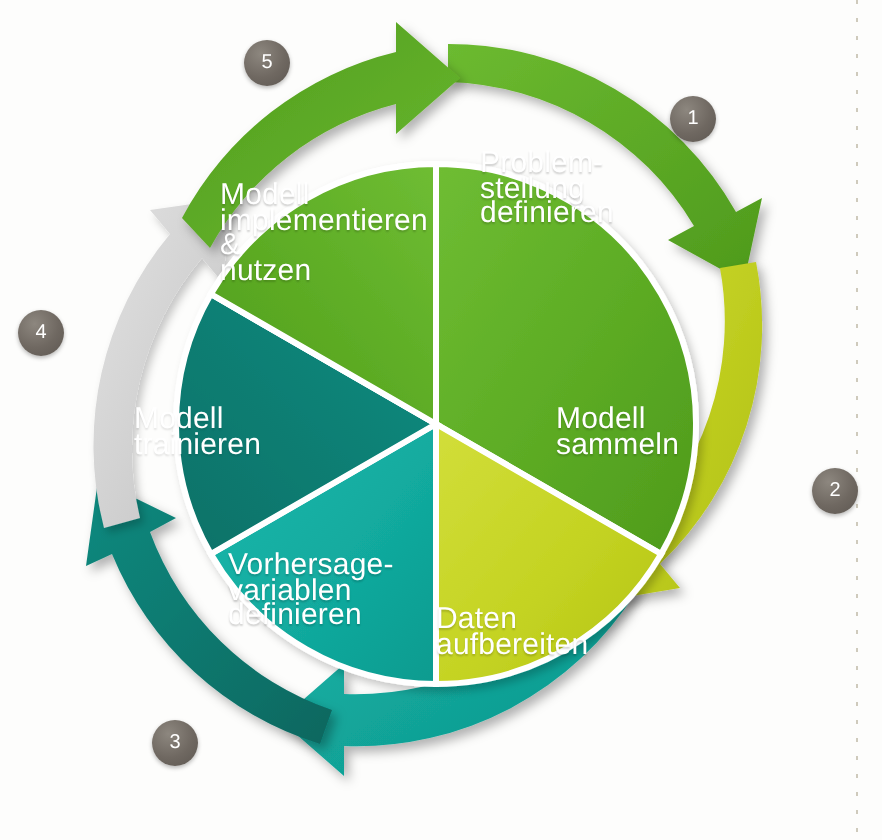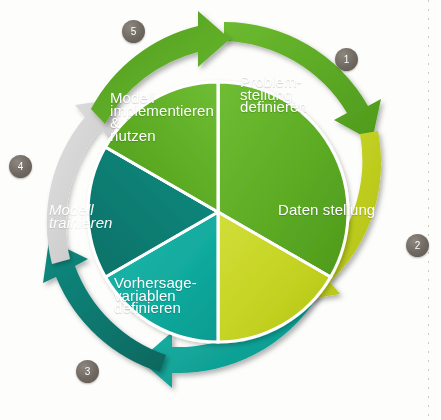--- a/index.html
+++ b/index.html
@@ -212,28 +212,29 @@
       <line x1="218" y1="212" x2="218" y2="342" stroke="#ffffff" stroke-width="2.4"></line>
       <line x1="218" y1="212" x2="105.42" y2="277" stroke="#ffffff" stroke-width="2.4"></line>
       <line x1="218" y1="212" x2="105.42" y2="147" stroke="#ffffff" stroke-width="2.4"></line>
     </g>
   </svg>
 
   <div class="seg-label" style="left:240px;top:76px;width:88px;">Problem-
 stellung
 definieren</div>
 
-  <div class="seg-label" style="left:278px;top:204px;width:100px;">Daten stellung</div>
-
+  <div class="seg-label" style="left:278px;top:204px;width:100px;">Modell sammeln</div>
+
+  <div class="seg-label" style="left:218px;top:304px;width:104px;">Daten aufbereiten</div>
 
   <div class="seg-label" style="left:114px;top:277px;width:98px;">Vorhersage-
 variablen
 definieren</div>
 
-  <div class="seg-label gray" style="left:49px;top:204px;width:105px;font-style:italic;">Modell trainieren</div>
+  <div class="seg-label gray" style="left:67px;top:204px;width:105px;">Modell trainieren</div>
 
   <div class="seg-label" style="left:110px;top:92px;width:105px;">Modell
 implementieren &amp;
 nutzen</div>
 
   <div class="badge" style="left:335px;top:48px;">1</div>
 
   <div class="badge" style="left:406px;top:234px;">2</div>
 
   <div class="badge" style="left:76px;top:360px;">3</div>

